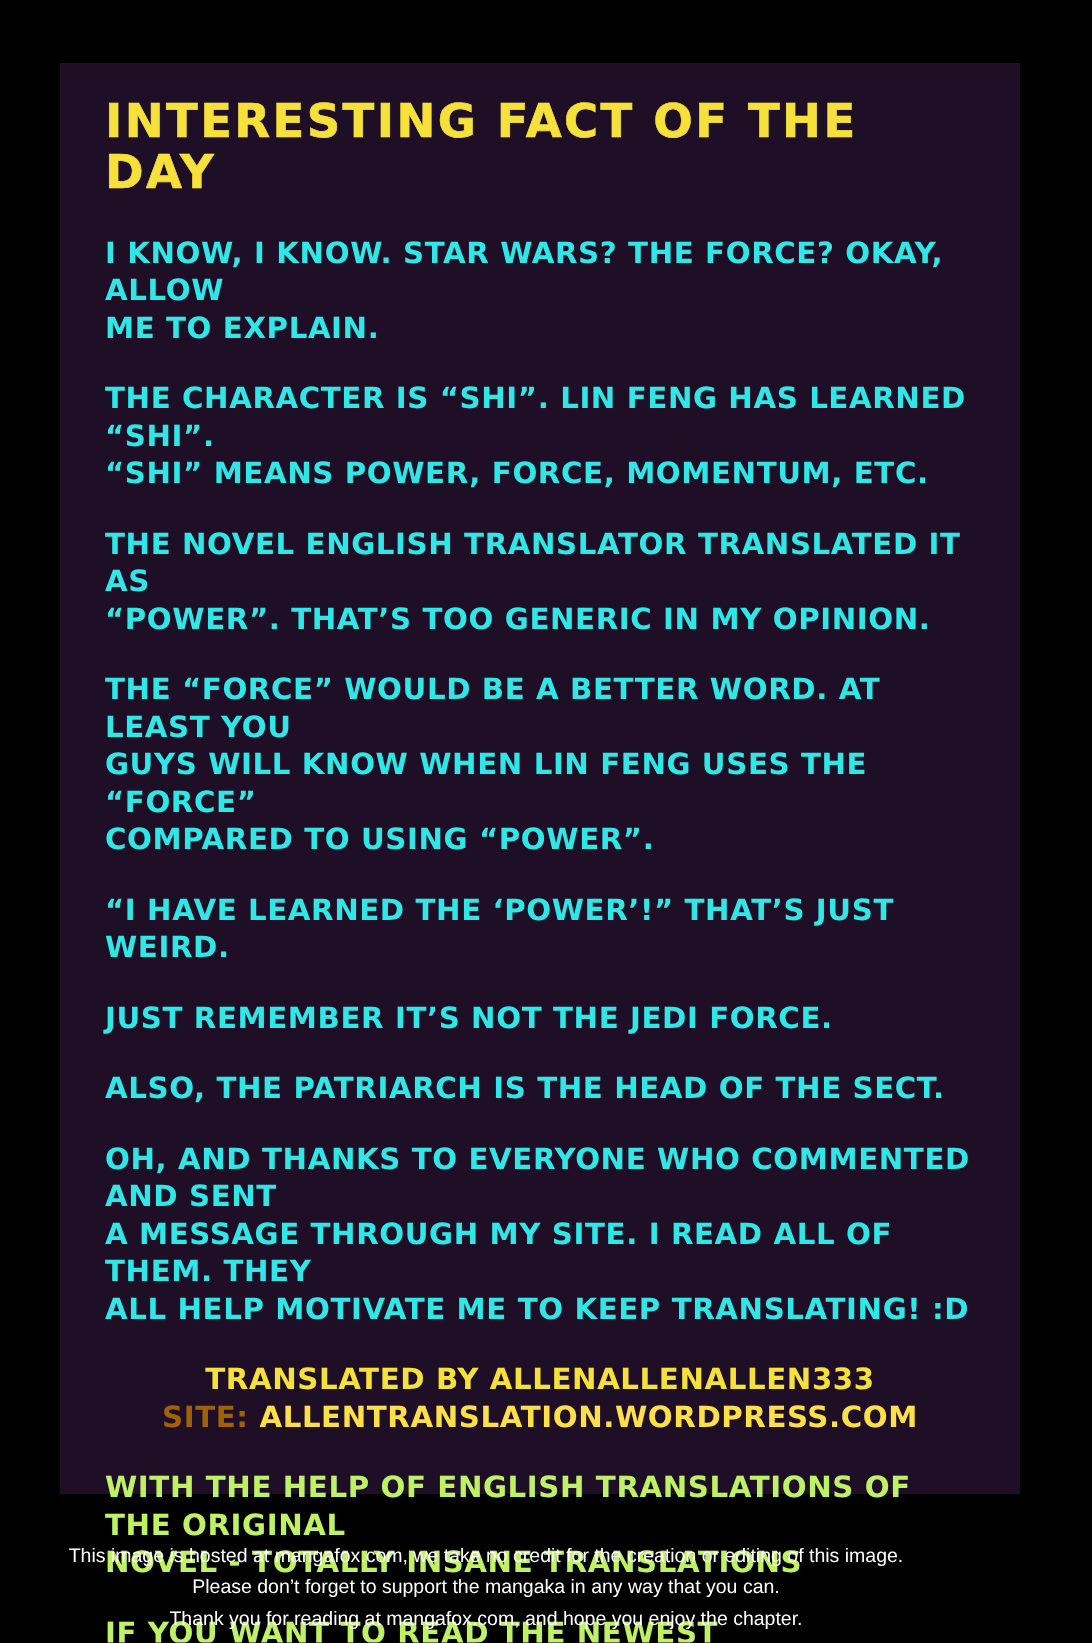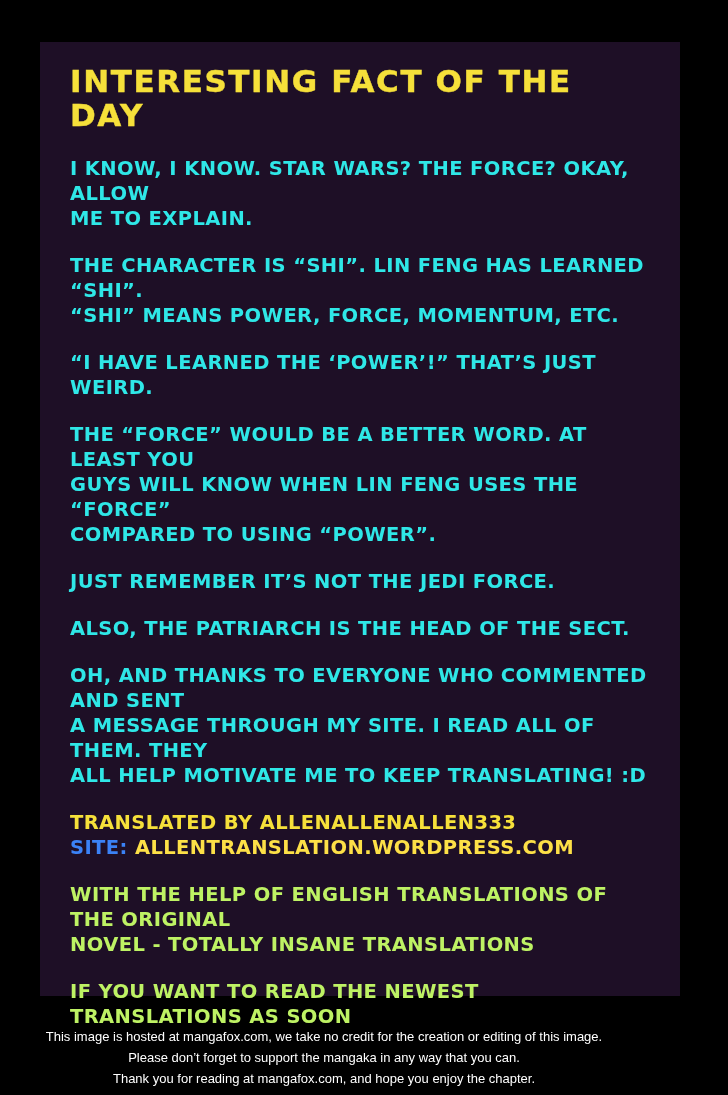--- a/index.html
+++ b/index.html
@@ -58,22 +58,23 @@
     margin: 0 0 22px 0;
   }
   .credit-line {
     font-family: "DejaVu Sans", sans-serif;
     font-weight: bold;
     font-size: 19.5px;
     line-height: 25px;
     letter-spacing: 0.4px;
     text-transform: uppercase;
     margin: 0;
+    text-align: center;
   }
-  .credit-line .site-label { color: #3b82f6; }
+  .credit-line .site-label { color: #a16207; }
   .credit-line .site-url { color: #fde047; }
   .footer {
     position: absolute;
     left: 0;
     top: 1026px;
     width: 648px;
     text-align: center;
     color: #ffffff;
     font-family: "Liberation Sans", sans-serif;
     font-size: 13px;
@@ -93,29 +94,33 @@
     <p class="para cyan">
       <span>I know, I know. Star Wars? The Force? Okay, allow</span><br>
       <span>me to explain.</span>
     </p>
 
     <p class="para cyan">
       <span>The character is “Shi”. Lin Feng has learned “Shi”.</span><br>
       <span>“Shi” means power, force, momentum, etc.</span>
     </p>
 
-
     <p class="para cyan">
-      <span>“I have learned the ‘Power’!” That’s just weird.</span>
+      <span>The novel English translator translated it as</span><br>
+      <span>“Power”. That’s too generic in my opinion.</span>
     </p>
 
     <p class="para cyan">
       <span>The “Force” would be a better word. At least you</span><br>
       <span>guys will know when Lin Feng uses the “Force”</span><br>
       <span>compared to using “Power”.</span>
+    </p>
+
+    <p class="para cyan">
+      <span>“I have learned the ‘Power’!” That’s just weird.</span>
     </p>
 
     <p class="para cyan">
       <span>Just remember it’s not the Jedi Force.</span>
     </p>
 
     <p class="para cyan">
       <span>Also, the Patriarch is the head of the sect.</span>
     </p>
 

